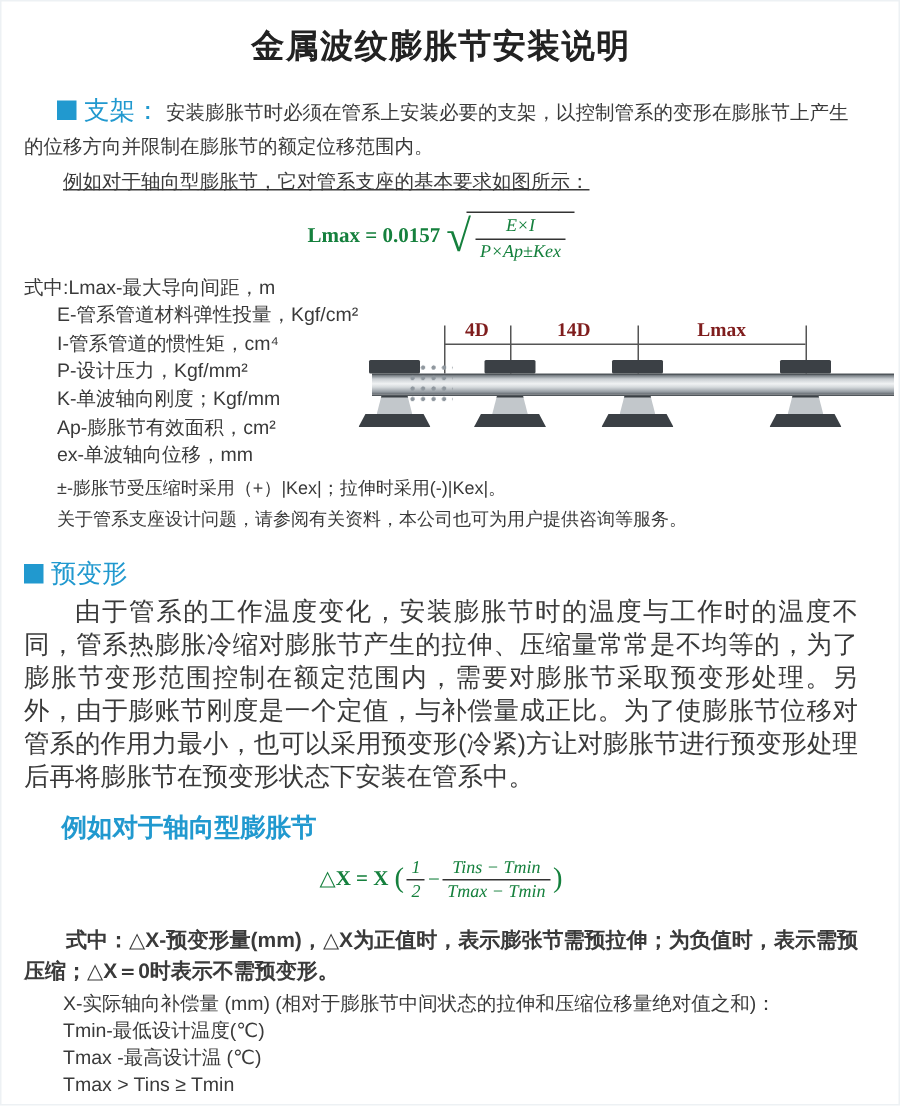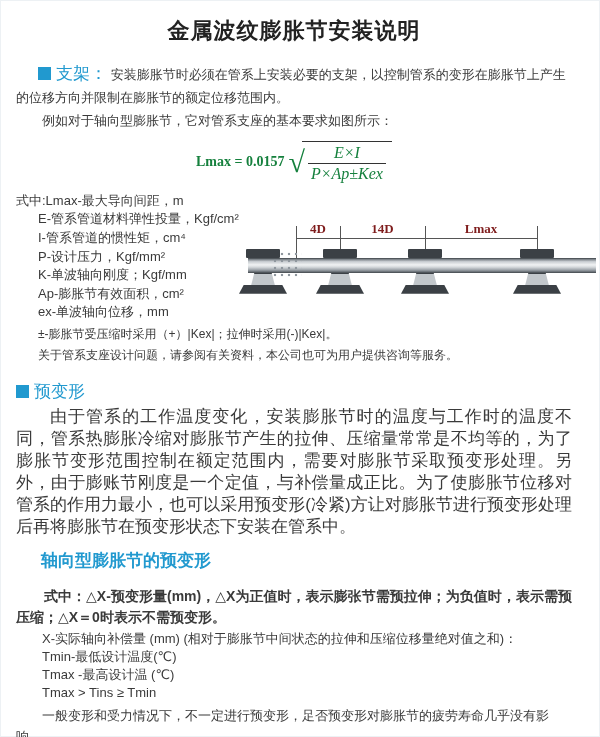--- a/index.html
+++ b/index.html
@@ -7,26 +7,26 @@
     width:600px;height:737px;background:#ffffff;overflow:hidden;
     font-family:"Liberation Sans","DejaVu Sans",sans-serif;color:#3a3a3a;
     box-shadow:inset 0 0 0 1px #edf1f4;
   }
   .page{position:relative;width:600px;height:737px;box-sizing:border-box;padding:12px 28px 0 16px;}
   h1.doc-title{font-size:22px;font-weight:bold;color:#222;text-align:center;margin:4px 0 16px;letter-spacing:1px;}
   .sq{display:inline-block;width:13px;height:13px;background:#2199cf;margin-right:5px;vertical-align:-1px;}
   .sec-head{color:#2199cf;font-size:17px;font-weight:normal;}
   p{margin:0;}
   .lead{font-size:13px;line-height:23px;text-indent:22px;font-weight:500;}
-  .p-ex{font-size:13px;line-height:22px;text-indent:2em;margin-top:1px;}
+  .p-ex{font-size:13px;line-height:22px;text-indent:2em;margin-top:1px;text-decoration:underline;}
   .formula{text-align:center;font-family:"Liberation Serif","DejaVu Serif",serif;font-size:14px;color:#15803d;margin:9px 0 8px;}
   .f-lhs{font-weight:bold;margin-right:4px;}
   .radical{font-size:30px;font-weight:normal;vertical-align:middle;line-height:1;margin-right:-3px;}
   .radicand{display:inline-block;border-top:1.5px solid #333;padding:2px 4px 0;vertical-align:middle;}
-  .frac{display:inline-block;vertical-align:middle;text-align:center;font-size:16px;line-height:1.15;font-style:italic;margin:0 2px;font-family:Liberation Serif, serif;}
+  .frac{display:inline-block;vertical-align:middle;text-align:center;font-size:12px;line-height:1.15;font-style:italic;margin:0 2px;font-family:Liberation Serif, serif;}
   .frac .num{display:block;border-bottom:1px solid #333;padding:0 3px 1px;}
   .frac .den{display:block;padding:1px 3px 0;}
   .paren{font-size:19px;font-style:normal;vertical-align:-1px;}
   .defs-wrap{position:relative;min-height:132px;}
   .defs{font-size:13px;line-height:18.6px;}
   .def-line{white-space:nowrap;}
   .def-line.ind{margin-left:22px;}
   .def-more{font-size:12px;line-height:21px;margin-left:22px;white-space:nowrap;}
   .sec-line{margin-top:14px;}
   .para{font-size:17px;line-height:22px;text-indent:2em;text-align:justify;margin-top:3px;}
@@ -118,22 +118,25 @@
     </div>
   </div>
 
   <p class="def-more">±-膨胀节受压缩时采用（+）|Kex|；拉伸时采用(-)|Kex|。</p>
   <p class="def-more">关于管系支座设计问题，请参阅有关资料，本公司也可为用户提供咨询等服务。</p>
 
   <p class="sec-line"><span class="sq"></span><span class="sec-head">预变形</span></p>
 
   <p class="para">由于管系的工作温度变化，安装膨胀节时的温度与工作时的温度不同，管系热膨胀冷缩对膨胀节产生的拉伸、压缩量常常是不均等的，为了膨胀节变形范围控制在额定范围内，需要对膨胀节采取预变形处理。另外，由于膨账节刚度是一个定值，与补偿量成正比。为了使膨胀节位移对管系的作用力最小，也可以采用预变形(冷紧)方让对膨胀节进行预变形处理后再将膨胀节在预变形状态下安装在管系中。</p>
 
-  <h3 class="sub-title">轴向型膨胀节的预变形</h3>
+  <h3 class="sub-title">例如对于轴向型膨胀节</h3>
 
+  <div class="formula">
+    <span class="f-lhs">△X = X</span><span class="paren">(</span><span class="frac"><span class="num">1</span><span class="den">2</span></span><span>−</span><span class="frac"><span class="num">Tins − Tmin</span><span class="den">Tmax − Tmin</span></span><span class="paren">)</span>
+  </div>
 
   <p class="body-note">式中：△X-预变形量(mm)，△X为正值时，表示膨张节需预拉伸；为负值时，表示需预压缩；△X＝0时表示不需预变形。</p>
   <p class="t-line sp">X-实际轴向补偿量 (mm) (相对于膨胀节中间状态的拉伸和压缩位移量绝对值之和)：</p>
   <p class="t-line">Tmin-最低设计温度(℃)</p>
   <p class="t-line">Tmax -最高设计温 (℃)</p>
   <p class="t-line">Tmax &gt; Tins ≥ Tmin</p>
   <p class="remark">一般变形和受力情况下，不一定进行预变形，足否预变形对膨胀节的疲劳寿命几乎没有影响。</p>
 
 </div>
 

